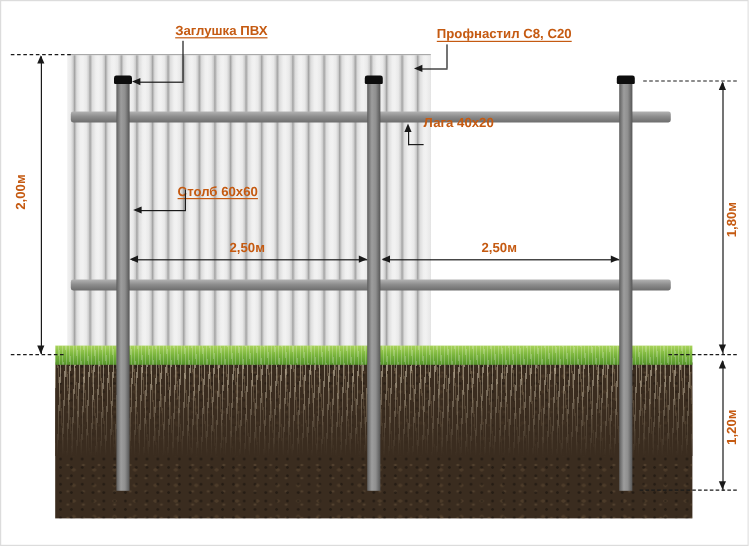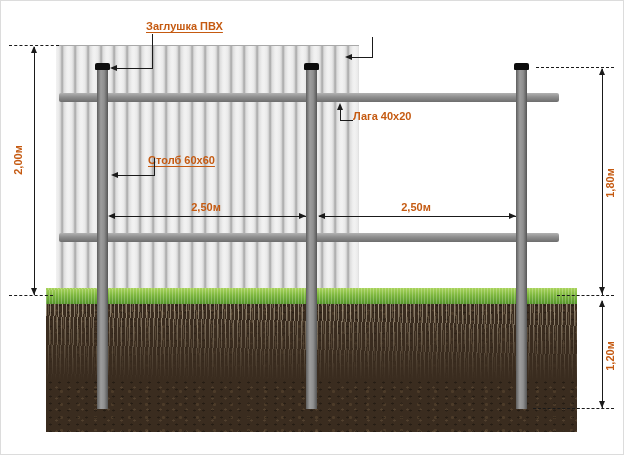--- a/index.html
+++ b/index.html
@@ -121,25 +121,26 @@
   <div class="arr up" style="left:598px;top:299px"></div>
   <div class="arr down" style="left:598px;top:400px"></div>
   <div class="dash-h" style="left:532px;top:407px;width:81px"></div>
   <div class="dim rot" style="left:580px;top:348px;width:58px;height:14px">1,20м</div>
 
   <div class="lbl u" style="left:145px;top:19px">Заглушка ПВХ</div>
   <div class="vline" style="left:151px;top:33px;height:34px"></div>
   <div class="hline" style="left:115px;top:67px;width:37px"></div>
   <div class="arr left" style="left:109px;top:64px"></div>
 
+  <div class="lbl u" style="left:363px;top:22px">Профнастил С8, С20</div>
   <div class="vline" style="left:371px;top:36px;height:20px"></div>
   <div class="hline" style="left:350px;top:56px;width:22px"></div>
   <div class="arr left" style="left:344px;top:53px"></div>
 
-  <div class="lbl" style="left:352px;top:109px">Лага 40х20</div>
+  <div class="lbl" style="left:352px;top:96px">Лага 40х20</div>
   <div class="arr up" style="left:336px;top:102px"></div>
   <div class="vline" style="left:339px;top:108px;height:12px"></div>
   <div class="hline" style="left:339px;top:119px;width:13px"></div>
 
   <div class="lbl u" style="left:147px;top:153px">Столб 60х60</div>
   <div class="vline" style="left:153px;top:157px;height:17px"></div>
   <div class="hline" style="left:116px;top:174px;width:38px"></div>
   <div class="arr left" style="left:110px;top:171px"></div>
 
 </div>

